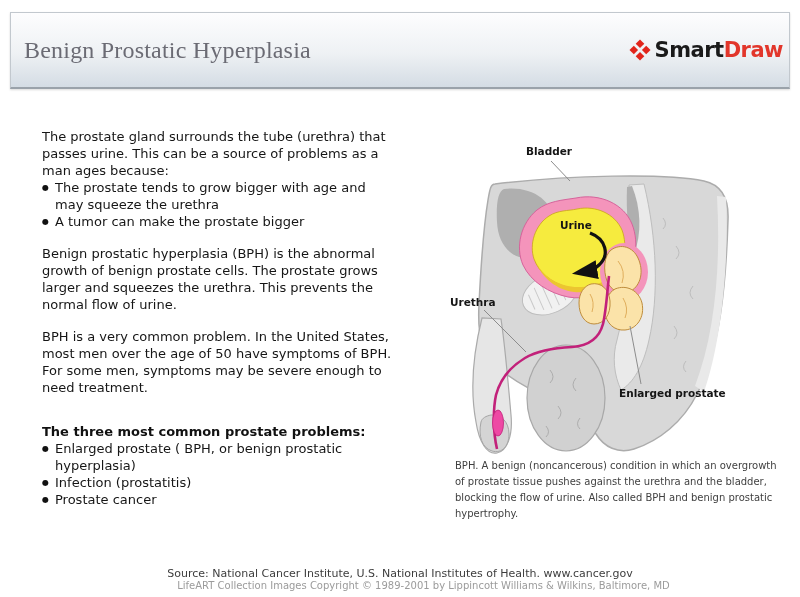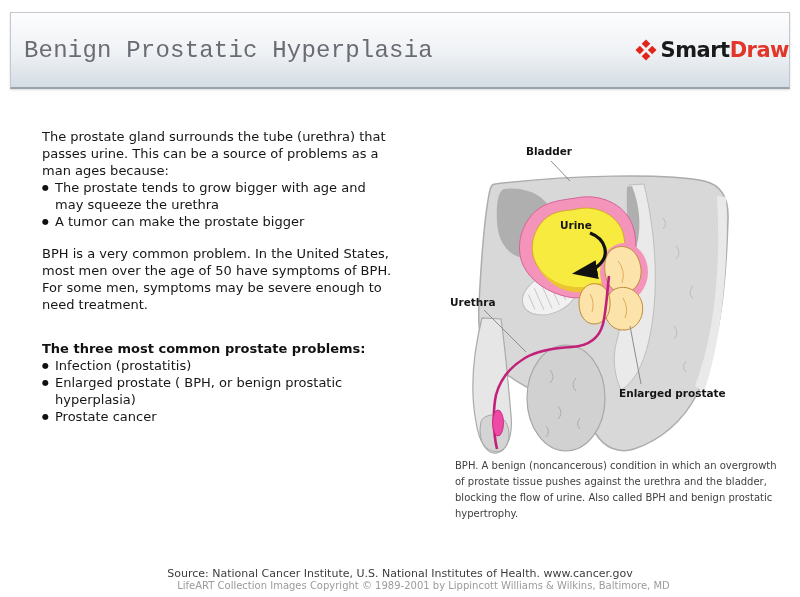--- a/index.html
+++ b/index.html
@@ -12,24 +12,24 @@
 
   
   .titlebar{
     position:absolute;left:10px;top:12px;width:778px;height:74px;
     background:linear-gradient(#fdfdfe 0%,#eef1f4 55%,#d4dce4 100%);
     border:1px solid #c2c8ce;border-bottom:2px solid #9aa2aa;
     display:flex;align-items:center;justify-content:space-between;
     box-shadow:0 1px 2px rgba(0,0,0,.15);
   }
   .titlebar h1{
-    margin:0 0 0 13px;font-family:Liberation Mono, monospace;
+    margin:0 0 0 13px;font-family:Liberation Serif, serif;
     font-size:24px;font-weight:400;color:#6b6b74;letter-spacing:.2px;
   }
-  .logo{display:flex;align-items:center;margin-right:0;}
+  .logo{display:flex;align-items:center;margin-right:6px;}
   .logo svg{margin-right:4px;display:block;}
   .logo .smart{font-size:21px;font-weight:bold;color:#1a1a1a;letter-spacing:-.5px;}
   .logo .draw{font-size:21px;font-weight:bold;color:#e2362b;letter-spacing:-.5px;}
 
   
   .text-col{
     position:absolute;left:42px;top:128px;width:350px;
     font-size:13px;line-height:17px;color:#161616;
   }
   .text-col p{margin:0 0 0 0;}
@@ -75,25 +75,26 @@
         <span class="draw">Draw</span>
     </div>
   </header>
 
   <section class="text-col">
     <p>The prostate gland surrounds the tube (urethra) that passes urine. This can be a source of problems as a man ages because:</p>
     <ul class="gap">
       <li>The prostate tends to grow bigger with age and may squeeze the urethra</li>
       <li>A tumor can make the prostate bigger</li>
     </ul>
+    <p class="gap">Benign prostatic hyperplasia (BPH) is the abnormal growth of benign prostate cells. The prostate grows larger and squeezes the urethra. This prevents the normal flow of urine.</p>
     <p class="gap-big">BPH is a very common problem. In the United States, most men over the age of 50 have symptoms of BPH. For some men, symptoms may be severe enough to need treatment.</p>
     <h2>The three most common prostate problems:</h2>
     <ul>
+      <li>Enlarged prostate ( BPH, or benign prostatic hyperplasia)</li>
       <li>Infection (prostatitis)</li>
-      <li>Enlarged prostate ( BPH, or benign prostatic hyperplasia)</li>
       <li>Prostate cancer</li>
     </ul>
   </section>
 
   <figure class="diagram">
     <svg width="370" height="345" viewBox="0 0 370 345">
       <defs>
         <marker id="ah" markerWidth="9" markerHeight="9" refX="4.5" refY="3" orient="auto">
           <path d="M0,0 L8,3 L0,6 Z" fill="#111"></path>
         </marker>

